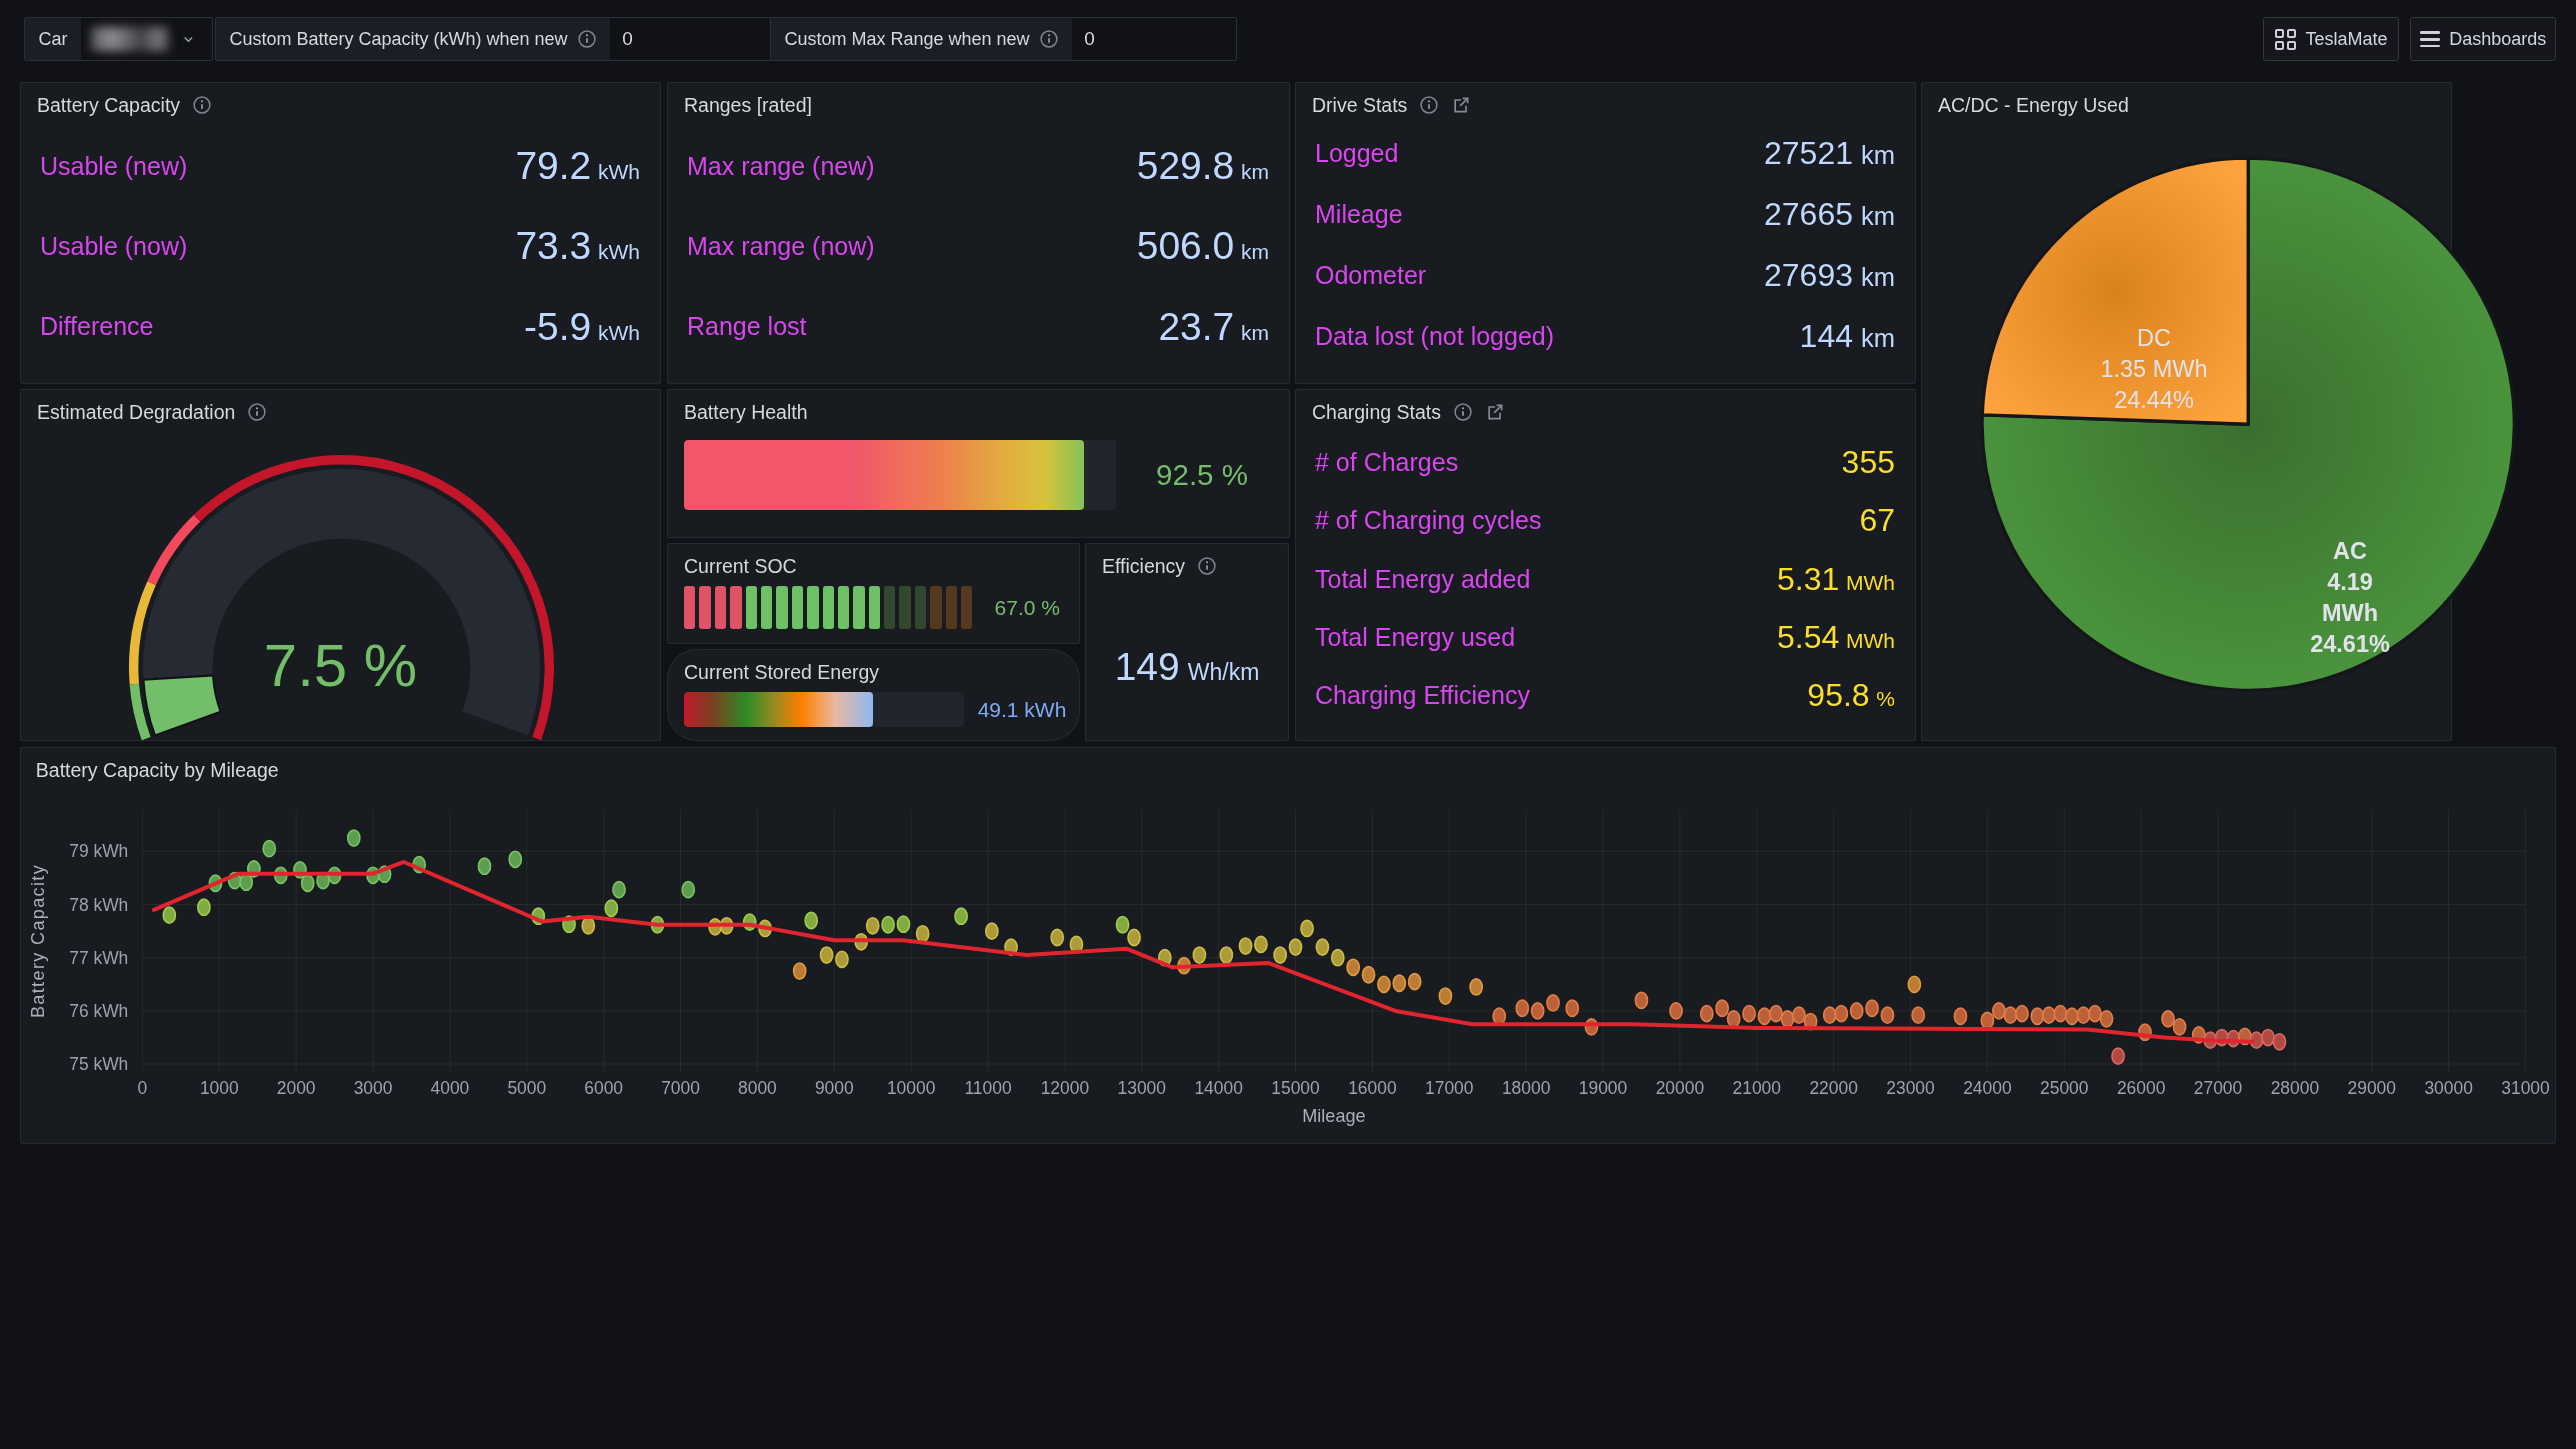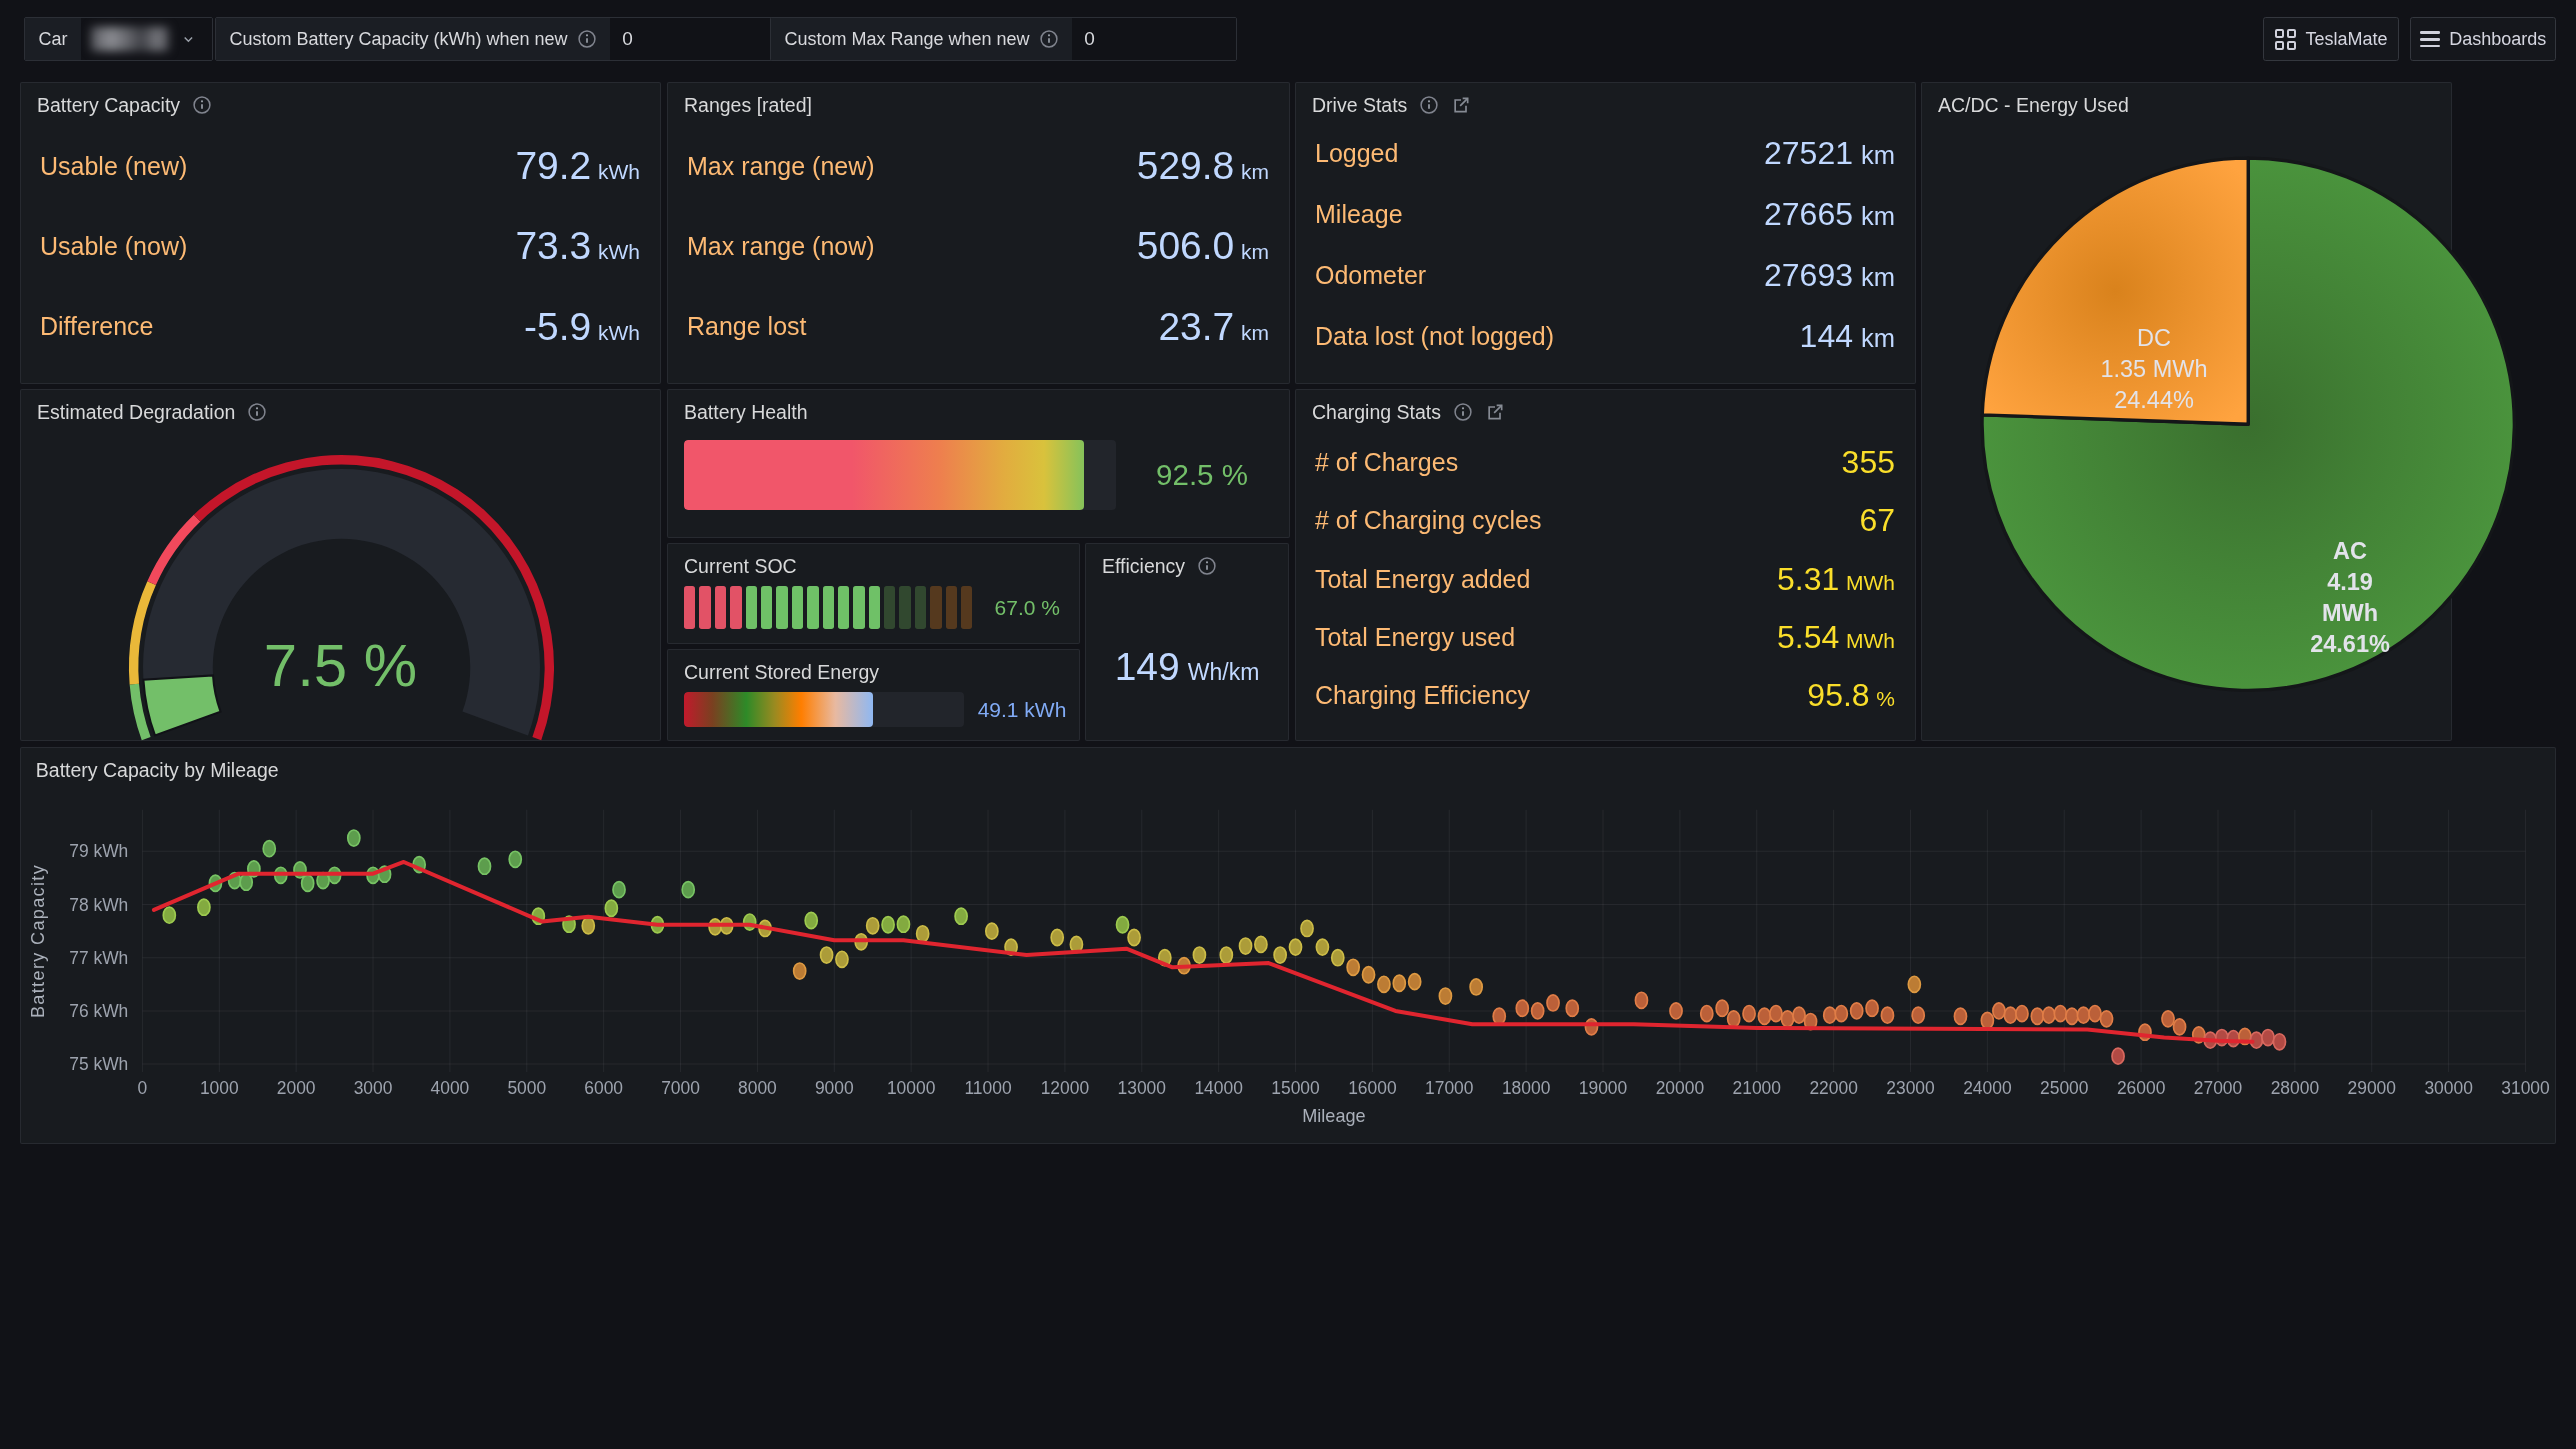--- a/index.html
+++ b/index.html
@@ -29,21 +29,21 @@
   
   .panel{position:absolute;background:#181b1f;border:0.7px solid rgba(204,204,220,0.09);
     border-radius:2px;box-sizing:border-box;}
   .panel-header{position:absolute;top:10.7px;left:16px;right:16px;display:flex;align-items:center;gap:12px;}
   .panel-title{font-size:19.5px;color:#d8d9da;white-space:nowrap;}
   .icon-svg{flex:0 0 auto;}
 
   
   .stat-rows{position:absolute;left:19px;right:20px;display:flex;flex-direction:column;justify-content:space-around;}
   .stat-row{display:flex;justify-content:space-between;align-items:center;}
-  .stat-label{font-size:25px;color:#fdba74;}
+  .stat-label{font-size:25px;color:#d946ef;}
   .stat-value{white-space:nowrap;}
   .val-blue{color:#C0D8FF;}
   .val-yellow{color:#FADE2A;}
   .num-lg{font-size:39px;}
   .num-md{font-size:32px;}
   .unit-sm{font-size:21px;margin-left:6.7px;}
   .unit-md{font-size:25.5px;margin-left:8px;}
 
   
   .bar-track{position:absolute;background:#22252b;border-radius:4px;overflow:hidden;}
@@ -288,21 +288,21 @@
         <i style="background: rgb(49, 72, 47);"></i>
         <i style="background: rgb(49, 72, 47);"></i>
         <i style="background: rgb(49, 72, 47);"></i>
         <i style="background: rgb(85, 57, 30);"></i>
         <i style="background: rgb(85, 57, 30);"></i>
         <i style="background: rgb(85, 57, 30);"></i>
       </div>
     <div class="bar-value green-text" style="left:313px;right:5.4px;top:42px;height:43px;font-size:21px;">67.0 %</div>
   </div>
 
-  <div class="panel" style="left:667px;top:649px;width:413px;height:92px;">
+  <div class="panel" style="left:667px;top:649px;width:413px;height:92px;border-radius:30px;">
     <div class="panel-header">
         <span class="panel-title">Current Stored Energy</span>
       </div>
     <div class="bar-track" style="left:16px;top:42px;width:280px;height:35px;">
       <div id="cse-fill" class="bar-fill cse-fill" style="width: 67.6%;"></div>
     </div>
     <div class="bar-value blue-text" style="left:301px;right:4px;top:42px;height:35px;font-size:21px;">49.1 kWh</div>
   </div>
 
   <div class="panel" style="left:1085px;top:543px;width:204px;height:198px;">

